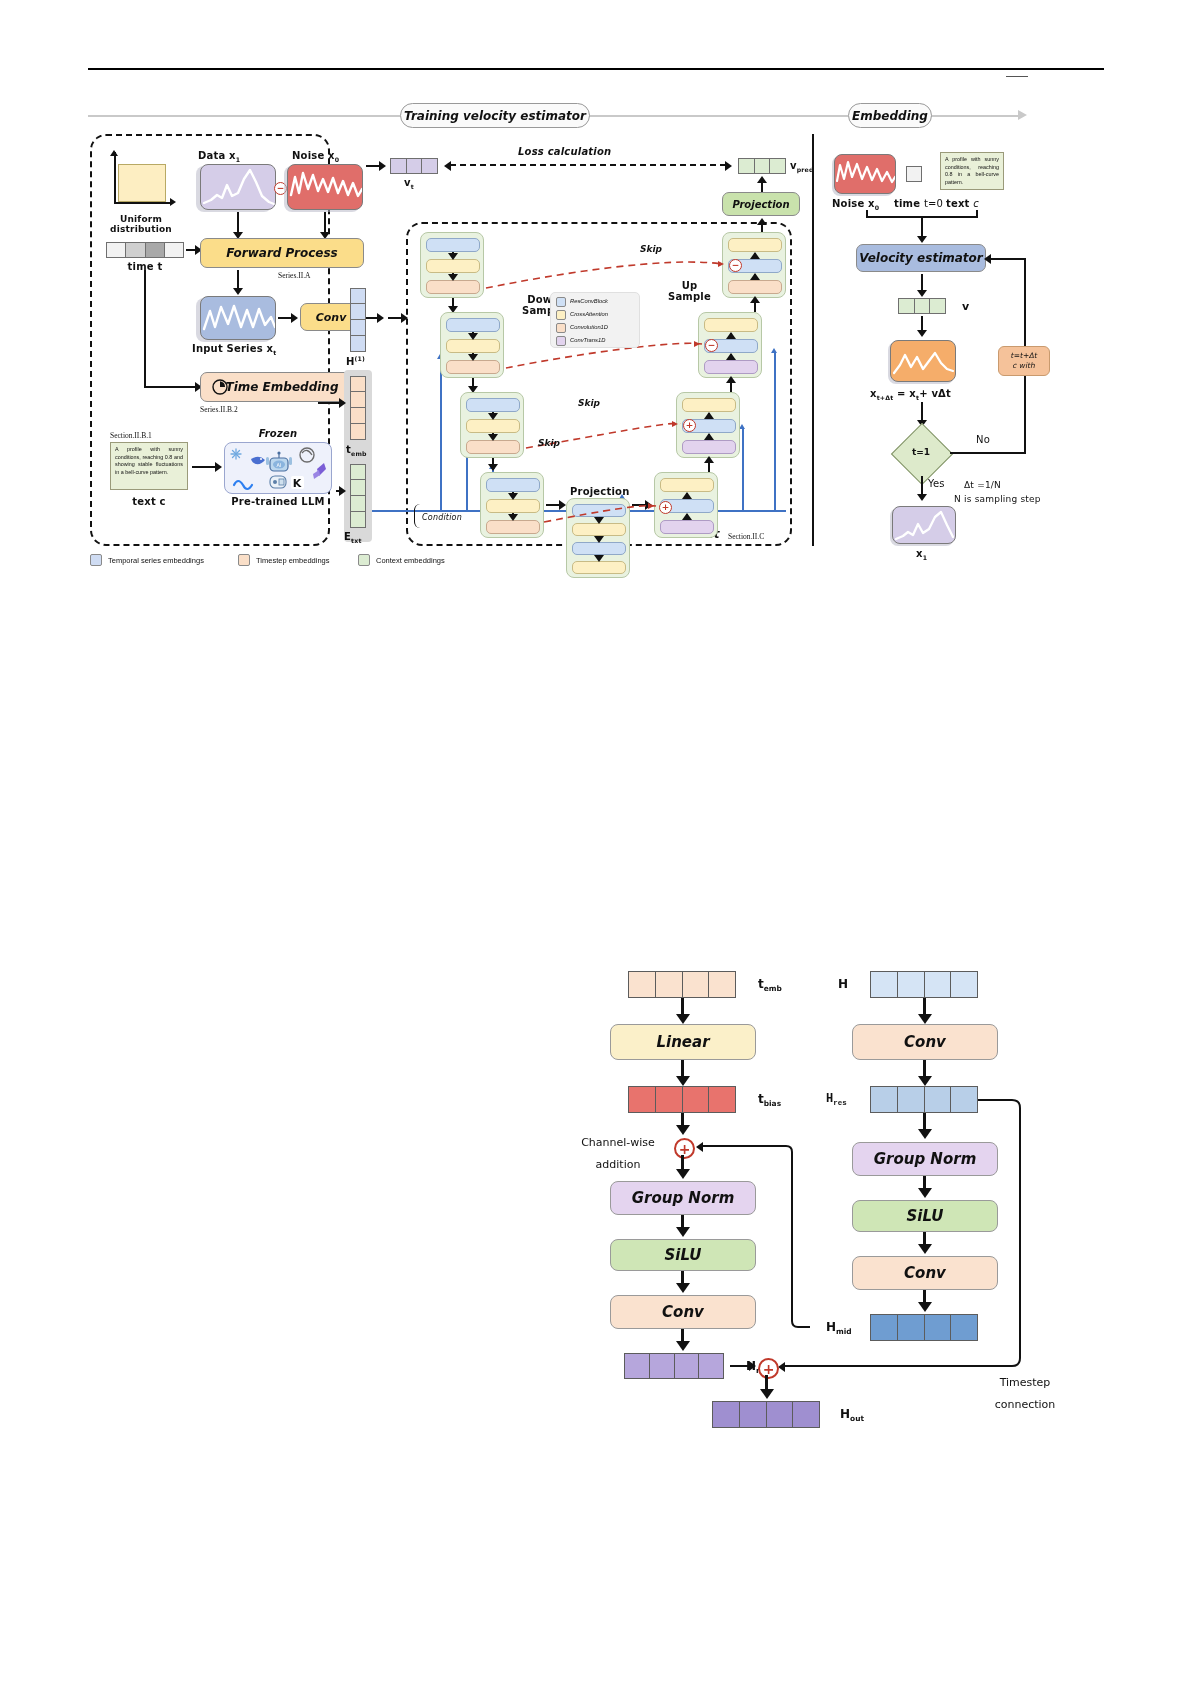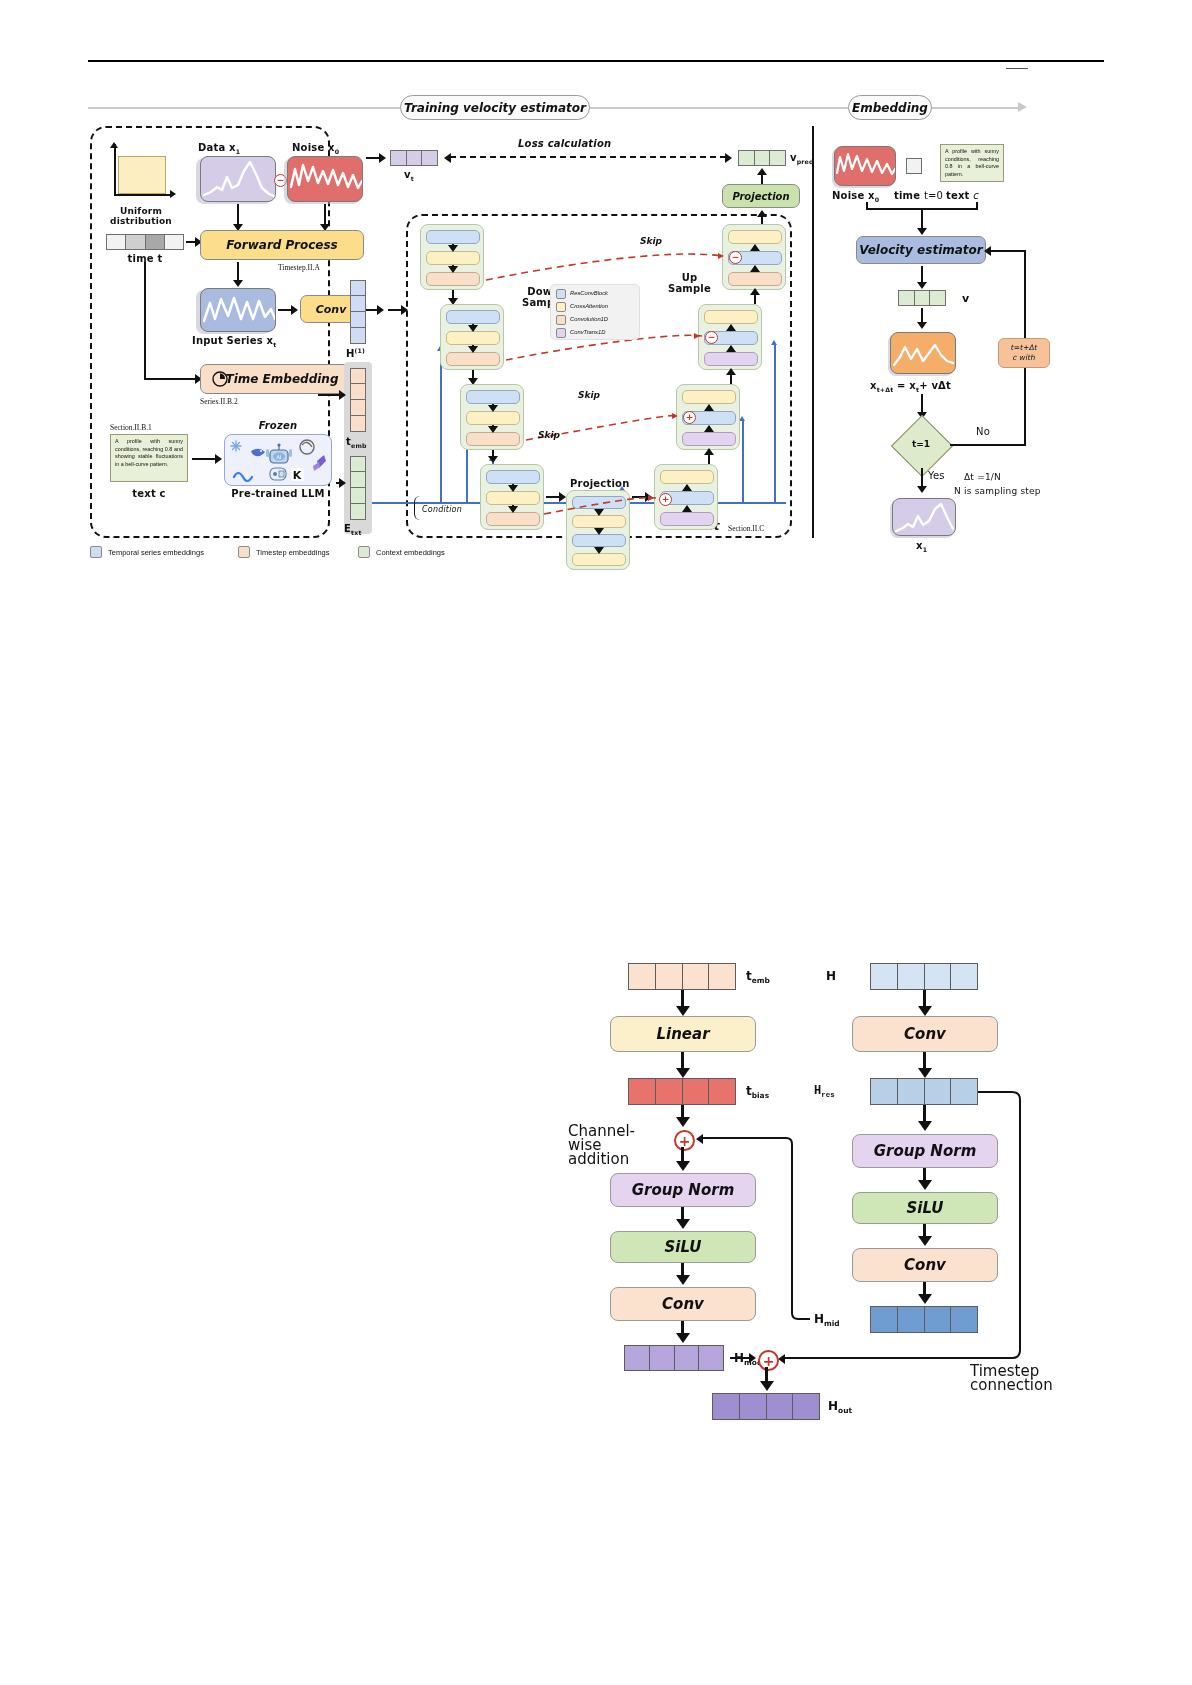--- a/index.html
+++ b/index.html
@@ -1,17 +1,17 @@
 <!DOCTYPE html>
 <html><head>
 <meta charset="utf-8">
 <style>
   html,body{margin:0;padding:0;background:#ffffff;}
   body{width:1192px;height:1685px;position:relative;font-family:"DejaVu Sans",sans-serif;color:#111;}
-  .page{position:absolute;left:0;top:4px;width:1192px;height:1360px;}
+  .page{position:absolute;left:0;top:12px;width:1192px;height:1360px;}
 
   
   .page-rule{position:absolute;left:88px;top:56px;width:1016px;height:0;border-top:2px solid #000;}
   .page-rule-2{position:absolute;left:1006px;top:64px;width:22px;height:0;border-top:1px solid #555;}
 
   
   .abs{position:absolute;box-sizing:border-box;}
   .lbl{position:absolute;font-weight:bold;white-space:nowrap;letter-spacing:.2px;}
   .ital{font-style:italic;}
 
@@ -61,27 +61,27 @@
   .plus{position:absolute;width:11px;height:11px;border-radius:50%;border:1.5px solid #c0392b;color:#c0392b;
         display:flex;align-items:center;justify-content:center;font-size:9px;line-height:1;background:#fff;font-weight:bold;}
   .minus{position:absolute;width:11px;height:11px;border-radius:50%;border:1.5px solid #c0392b;color:#c0392b;
          display:flex;align-items:center;justify-content:center;font-size:9px;line-height:1;background:#fff;font-weight:bold;}
   .redah{position:absolute;width:0;height:0;border-top:3.5px solid transparent;border-bottom:3.5px solid transparent;border-left:6px solid #c0392b;}
 
   .diamond{position:absolute;background:#ddeacb;border:1px solid #7d8f63;transform:rotate(45deg);}
   .dia-tx{position:absolute;font-weight:bold;font-size:9px;}
 
   
-  .f2lbl{position:absolute;font-weight:bold;font-size:12px;white-space:nowrap;}
+  .f2lbl{position:absolute;font-weight:bold;font-size:12px;white-space:nowrap;margin-left:12px;}
   .f2box{position:absolute;box-sizing:border-box;border-radius:8px;border:1px solid #9a9a9a;
          display:flex;align-items:center;justify-content:center;font-style:italic;font-weight:bold;font-size:15px;}
   .f2cell{box-sizing:border-box;border:1px solid #5c5c5c;}
   .f2plus{position:absolute;width:17px;height:17px;border-radius:50%;border:2px solid #c0392b;color:#c0392b;
           display:flex;align-items:center;justify-content:center;font-size:14px;background:#fff;font-weight:bold;}
-  .f2txt{position:absolute;font-size:15px;text-align:left;line-height:14px;}
+  .f2txt{position:absolute;font-size:11px;text-align:center;line-height:22px;}
   sub{font-size:.62em;}
 </style>
 </head>
 <body>
 
 <div class="page">
 
   <div class="page-rule"></div>
   <div class="page-rule-2"></div>
 
@@ -139,21 +139,21 @@
 
     <div class="ar-v" style="left:149px;top:114px;height:22px;"></div>
     <div class="ah-d" style="left:145px;top:134px;"></div>
     <div class="ar-v" style="left:236px;top:114px;height:22px;"></div>
     <div class="ah-d" style="left:232px;top:134px;"></div>
 
     <div class="ar-h" style="left:98px;top:151px;width:10px;"></div>
     <div class="ah-r" style="left:107px;top:147px;"></div>
 
     <div class="rbox" style="left:112px;top:140px;width:164px;height:30px;background:#fbdd8a;font-size:12px;">Forward Process</div>
-    <div class="sec" style="left:190px;top:173px;">Timestep.II.A</div>
+    <div class="sec" style="left:190px;top:173px;">Series.II.A</div>
 
     <div class="ar-v" style="left:149px;top:172px;height:20px;"></div>
     <div class="ah-d" style="left:145px;top:190px;"></div>
 
     <div class="wshadow" style="left:108px;top:200px;width:76px;height:44px;"></div>
     <div class="wcard" style="left:112px;top:198px;width:76px;height:44px;background:#a9bcdf;">
       <svg width="76" height="44" viewBox="0 0 76 44" preserveAspectRatio="none">
         <polyline points="3,32 9,14 14,30 20,10 27,27 33,9 40,30 46,13 52,30 58,12 64,28 70,20 74,30" fill="none" stroke="#ffffff" stroke-width="2.4" stroke-linejoin="round" stroke-linecap="round"></polyline>
       </svg>
     </div>

